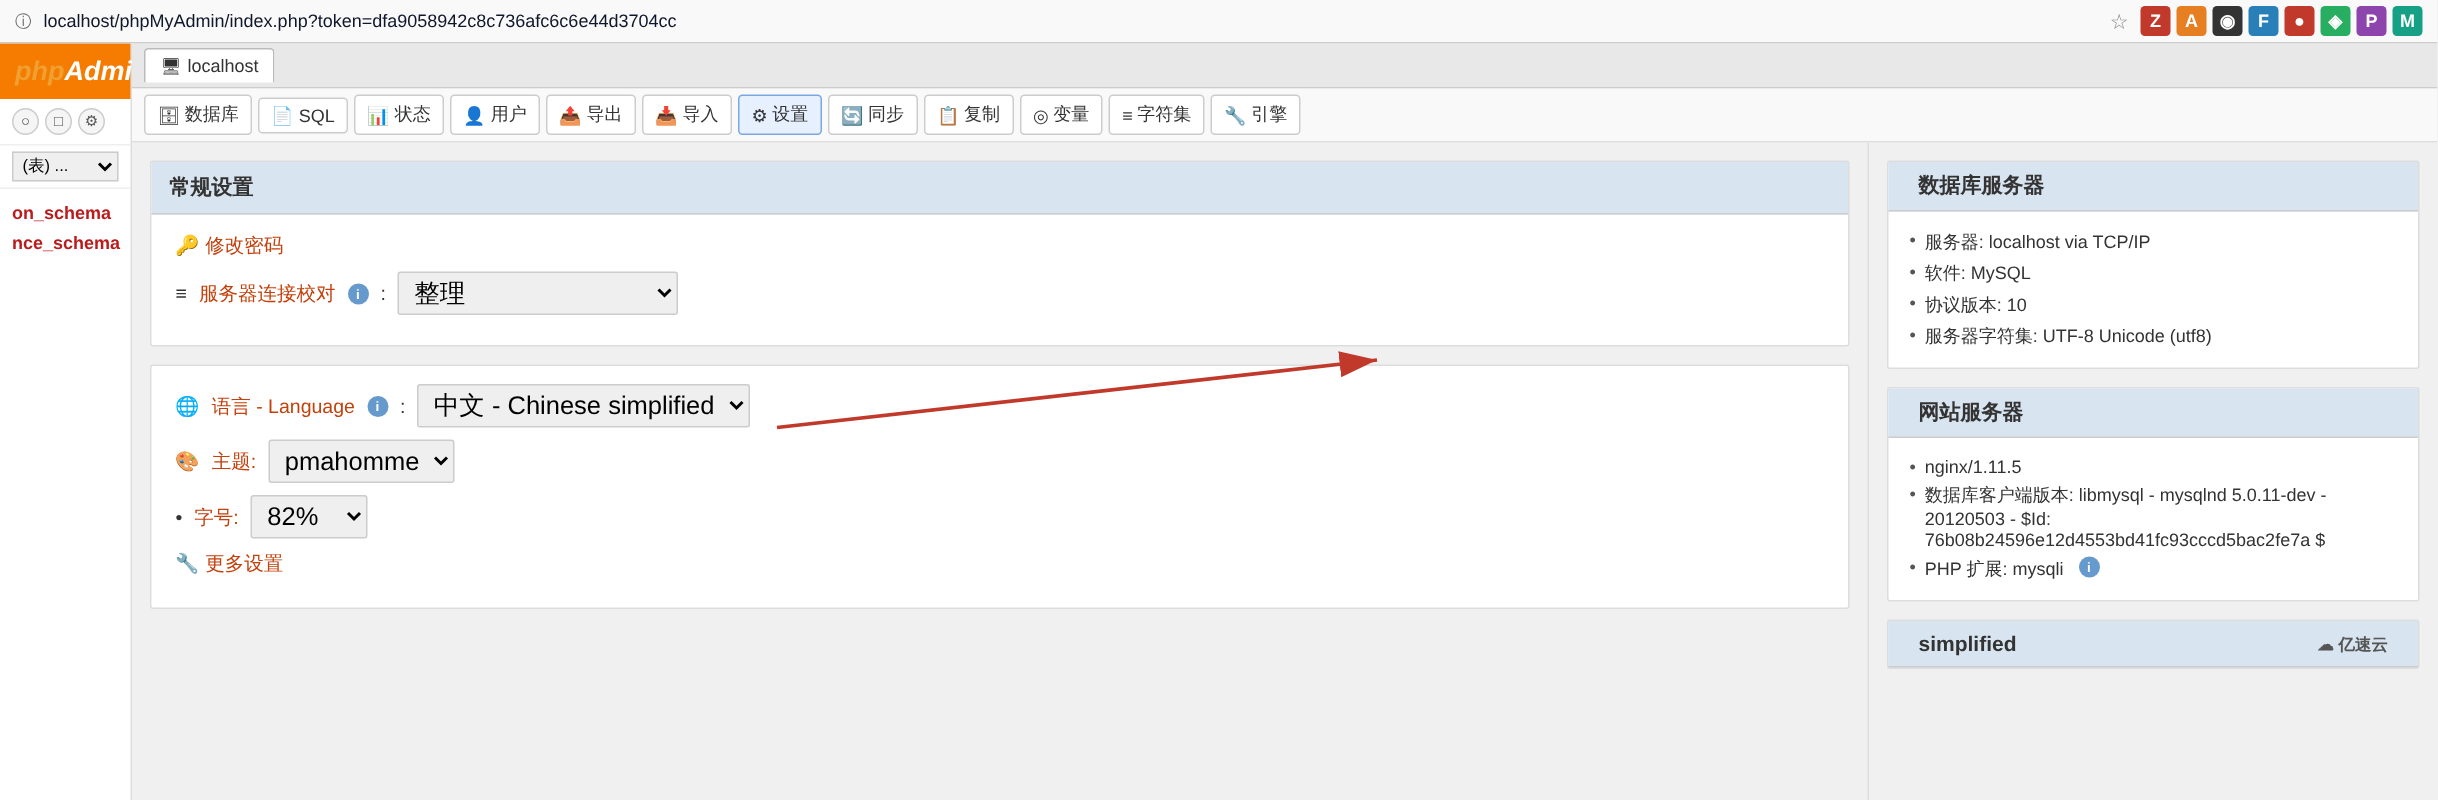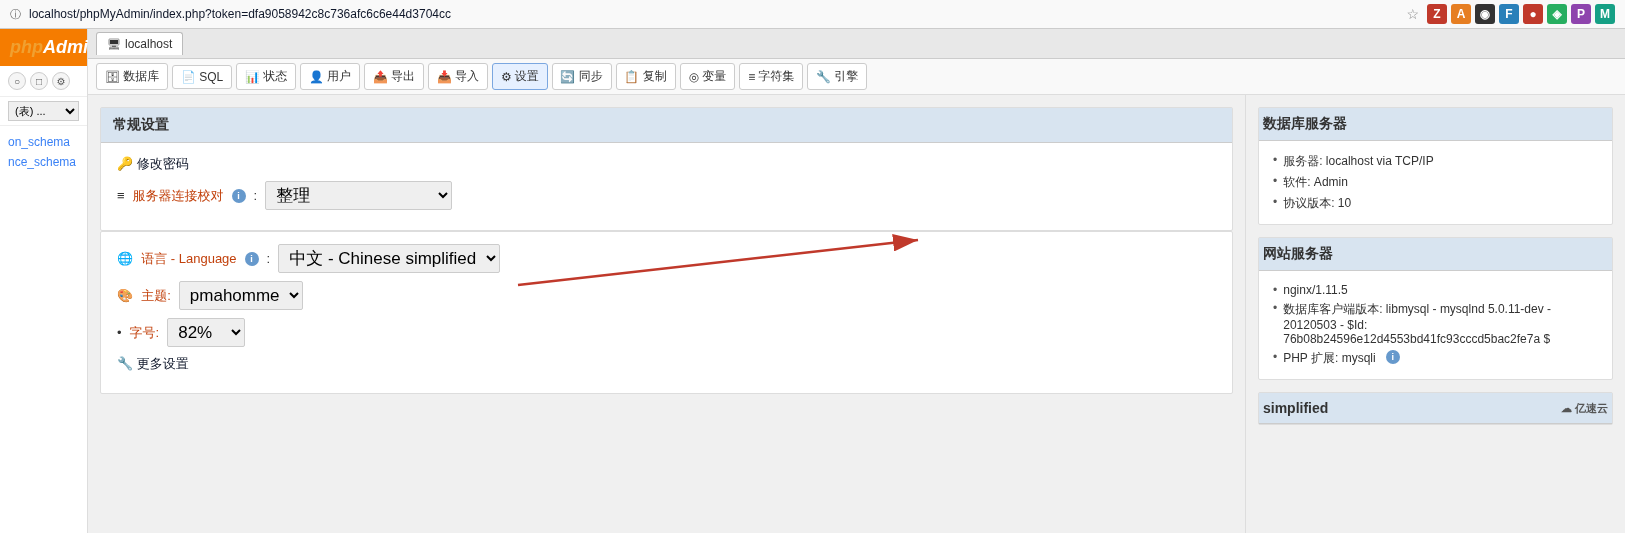--- a/index.html
+++ b/index.html
@@ -77,23 +77,24 @@
     .sidebar-nav {
       padding: 6px 8px;
       font-size: 12px;
       color: #333;
       flex: 1;
       overflow-y: auto;
     }
     .sidebar-nav .nav-item {
       padding: 3px 0;
       cursor: pointer;
-      color: #3b82f6;
+      color: #b91c1c;
       text-decoration: none;
       display: block;
+      font-weight: bold;
     }
 
     
     .tab-bar {
       background: #e8e8e8;
       border-bottom: 1px solid #ccc;
       display: flex;
       align-items: center;
       padding: 0 8px;
       min-height: 30px;
@@ -155,20 +156,21 @@
       flex: 1;
       padding: 12px;
       overflow-y: auto;
       background: #f0f0f0;
     }
 
     
     .section-box {
       background: white;
       border: 1px solid #ddd;
+      margin-bottom: 12px;
       border-radius: 2px;
     }
     .section-header {
       background: #d8e4f0;
       padding: 8px 12px;
       font-size: 14px;
       font-weight: bold;
       color: #333;
       border-bottom: 1px solid #ccc;
     }
@@ -188,21 +190,21 @@
       font-size: 13px;
       color: #c2410c;
     }
     .form-row select, .form-row input {
       font-size: 17px;
       border: 1px solid #ccc;
       padding: 3px 6px;
       border-radius: 2px;
     }
     .link-style {
-      color: #0f172a;
+      color: #c2410c;
       text-decoration: none;
       cursor: pointer;
       font-size: 13px;
     }
     .info-circle {
       display: inline-flex; align-items: center; justify-content: center;
       width: 14px; height: 14px; border-radius: 50%;
       background: #6699cc; color: white; font-size: 9px; font-weight: bold;
       cursor: pointer;
     }
@@ -216,21 +218,21 @@
       border-left: 1px solid #ddd;
     }
     .right-section {
       background: white;
       border: 1px solid #ddd;
       margin-bottom: 12px;
       border-radius: 2px;
     }
     .right-section-header {
       background: #d8e4f0;
-      padding: 7px 4px;
+      padding: 7px 20px;
       font-size: 14px;
       font-weight: bold;
       color: #333;
       border-bottom: 1px solid #ccc;
     }
     .right-section-body {
       padding: 10px 14px;
       border-radius: 18px;
     }
     .info-list {
@@ -445,24 +447,27 @@
         <div class="right-section">
           <div class="right-section-header">
             <span>数据库服务器</span>
           </div>
           <div class="right-section-body">
             <ul class="info-list">
               <li>
                   <span>服务器: localhost via TCP/IP</span>
                 </li>
               <li>
-                  <span>软件: Admin</span>
+                  <span>软件: MySQL</span>
                 </li>
               <li>
                   <span>协议版本: 10</span>
+                </li>
+              <li>
+                  <span>服务器字符集: UTF-8 Unicode (utf8)</span>
                 </li>
             </ul>
           </div>
         </div>
 
         <div class="right-section">
           <div class="right-section-header">
             <span>网站服务器</span>
           </div>
           <div class="right-section-body">

